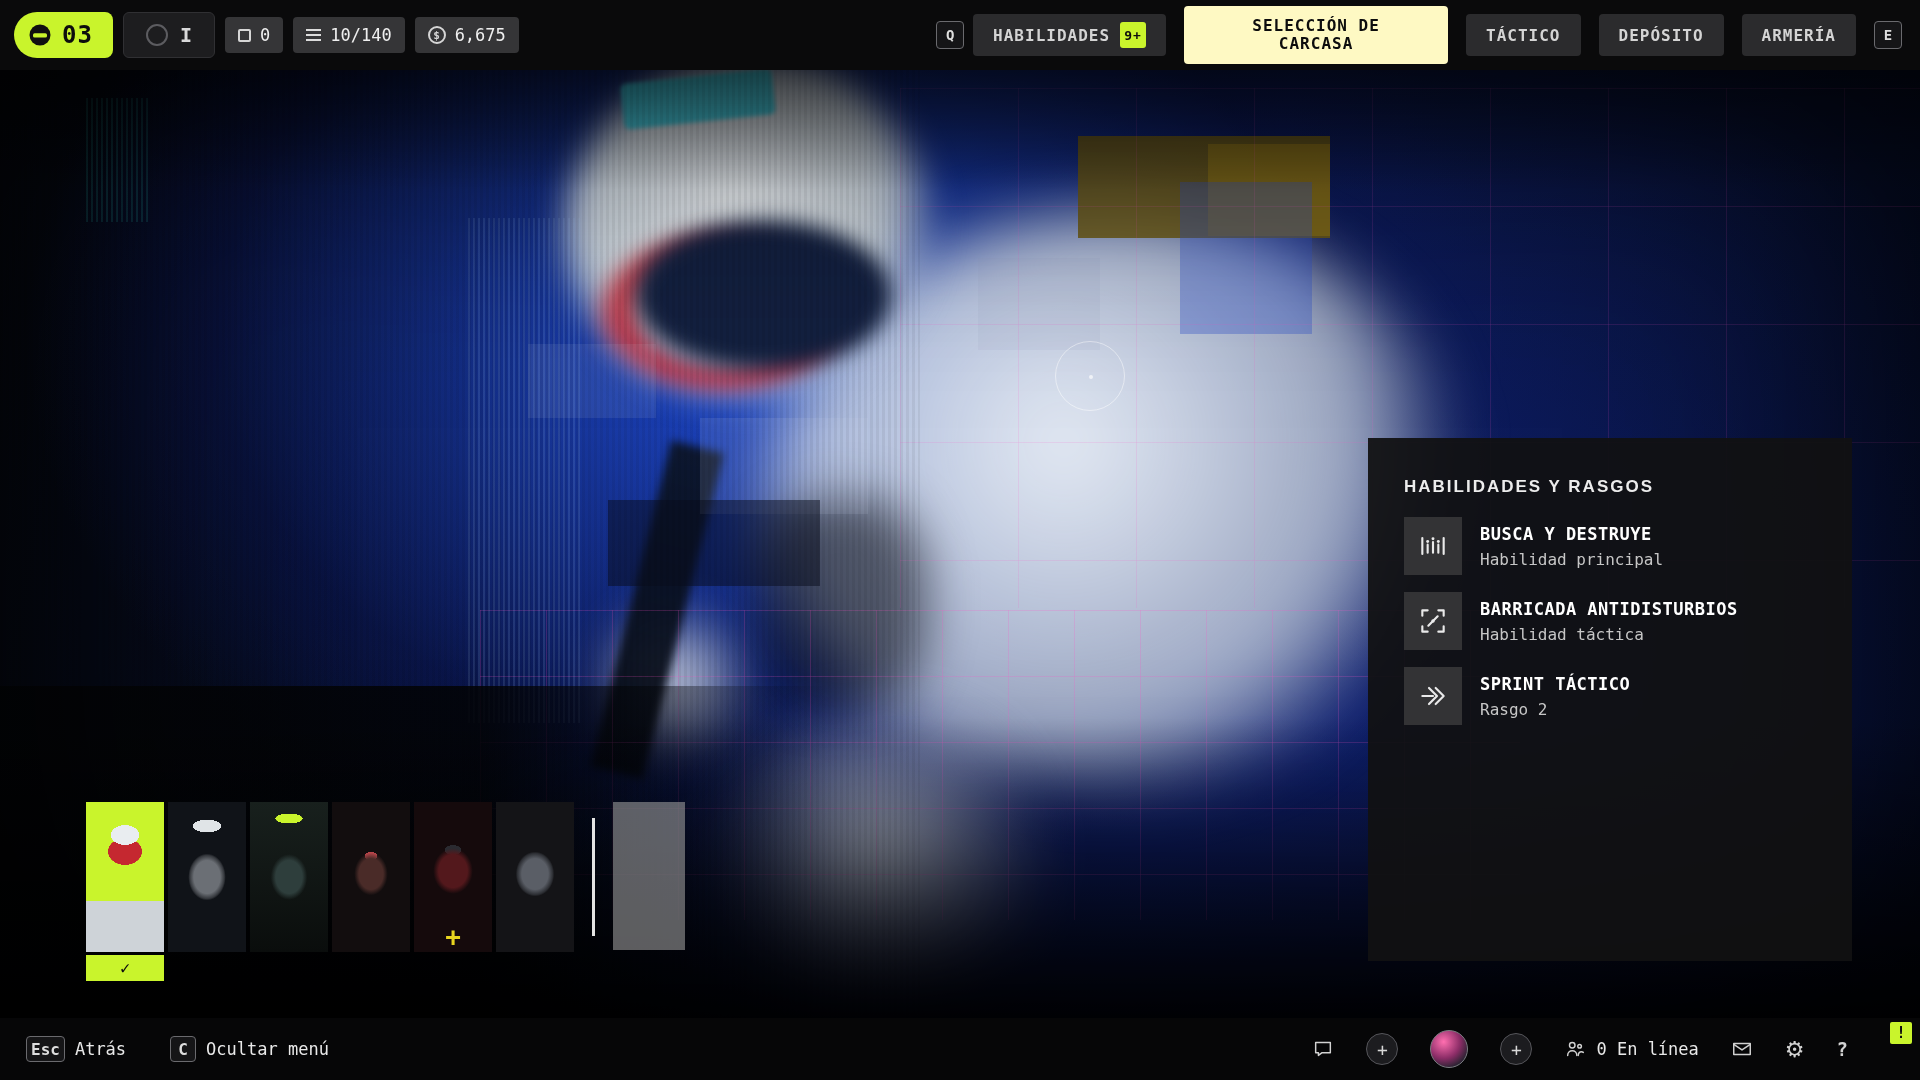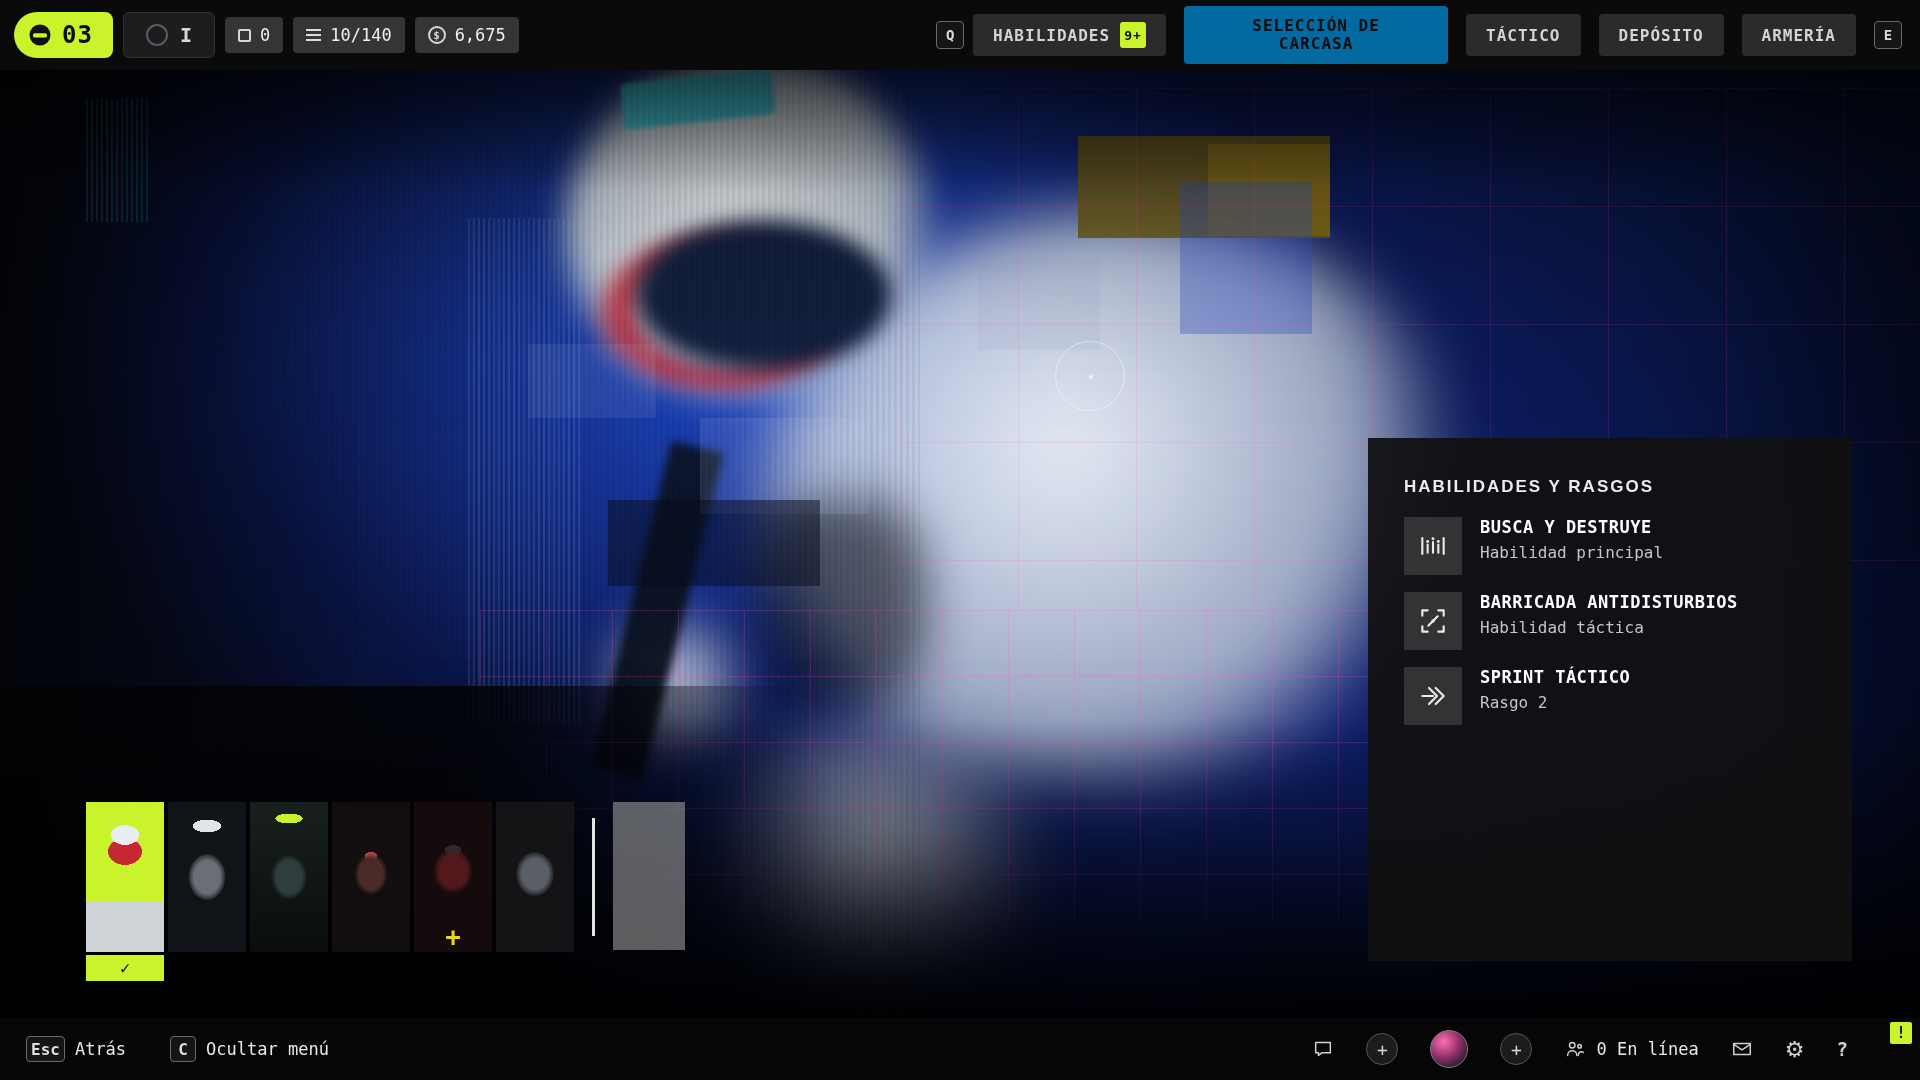--- a/index.html
+++ b/index.html
@@ -29,21 +29,21 @@
   .keycap{display:inline-flex;align-items:center;justify-content:center;min-width:28px;height:28px;
           border:1px solid #6a6a6e;border-radius:4px;background:#151517;font-size:14px;
           font-weight:bold;color:#dedede;padding:0 4px;}
   .kgroup{display:flex;align-items:center;gap:9px;}
   .tb-btn{position:relative;display:flex;align-items:center;justify-content:center;gap:10px;
           background:#2b2b2d;border:none;height:42px;padding:0 20px;border-radius:4px;
           color:#d4d4d4;font-family:"DejaVu Sans Mono",monospace;font-weight:bold;font-size:16px;
           letter-spacing:1px;cursor:pointer;}
   .mini-badge{display:inline-flex;align-items:center;justify-content:center;background:#c9f42c;
               color:#0d0d0d;font-size:13px;font-weight:bold;width:26px;height:26px;border-radius:3px;}
-  .active-tab{background:#0369a1;color:#0d0d0d;height:58px;width:264px;padding:0 10px;}
+  .active-tab{background:#fef9c3;color:#0d0d0d;height:58px;width:264px;padding:0 10px;}
   .active-tab span{display:inline-block;max-width:190px;line-height:1.15;text-align:center;font-size:16px;}
 
   
   .scene{position:absolute;top:70px;left:0;right:0;height:948px;overflow:hidden;background:#04060f;}
   .layer{position:absolute;}
   .bg-base{inset:0;background:
       radial-gradient(950px 720px at 40% 28%, rgba(35,85,235,.85), rgba(12,25,95,.45) 58%, rgba(4,8,25,0) 78%),
       radial-gradient(1300px 950px at 62% 62%, rgba(18,40,150,.65), rgba(4,8,25,0) 72%),
       linear-gradient(100deg,#04060c 0%,#081233 38%,#0b1747 62%,#040a1f 100%);}
   .blob-helmet{left:566px;top:-14px;width:370px;height:350px;border-radius:50%;filter:blur(16px);
@@ -89,21 +89,21 @@
   .top-fade{left:0;right:0;top:0;height:120px;background:linear-gradient(to bottom, rgba(0,0,0,.5), rgba(0,0,0,0));}
   .vignette{inset:0;box-shadow:inset 0 0 240px 70px rgba(0,0,0,.55);}
 
   
   .hab-panel{position:absolute;left:1368px;top:368px;width:484px;height:523px;z-index:8;
              background:rgba(17,17,18,.94);padding:26px 36px;}
   .panel-title{margin:0 0 24px 0;font-family:"Liberation Serif", serif;font-weight:normal;
                font-size:56px;color:#fff;letter-spacing:2px;}
   .panel-section{margin:13px 0 20px 0;font-family:"Liberation Sans", sans-serif;font-size:17px;
                  font-weight:bold;letter-spacing:2px;color:#ececec;}
-  .ability{display:flex;gap:18px;margin-bottom:17px;}
+  .ability{display:flex;align-items:center;gap:18px;margin-bottom:17px;}
   .ab-icon{flex:0 0 58px;width:58px;height:58px;background:#333335;display:flex;align-items:center;justify-content:center;}
   .ab-icon svg{width:32px;height:32px;stroke:#eaeaea;stroke-width:1.6;fill:none;stroke-linecap:round;stroke-linejoin:round;}
   .ab-name{font-size:17px;font-weight:bold;color:#fff;letter-spacing:.5px;}
   .ab-type{font-size:16px;color:#c6c6c6;margin-top:6px;}
 
   
   .thumbs{position:absolute;left:86px;top:732px;z-index:9;display:flex;align-items:flex-start;gap:4px;}
   .thumb-col{display:flex;flex-direction:column;gap:3px;}
   .thumb{width:78px;height:150px;cursor:pointer;position:relative;overflow:hidden;}
   .t0{background:

